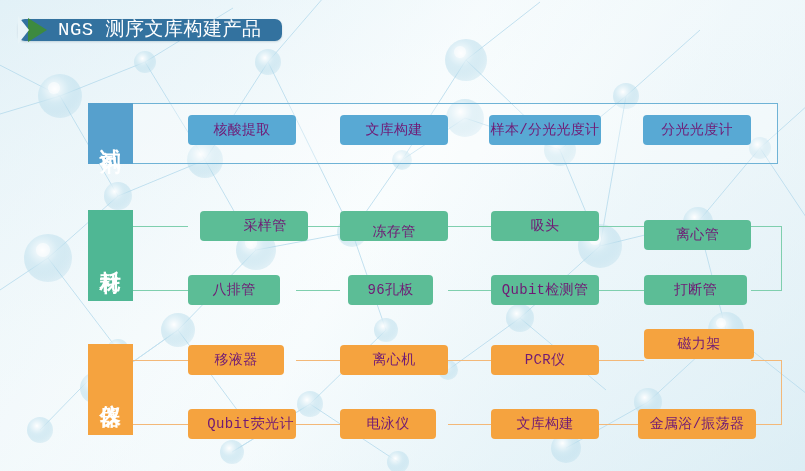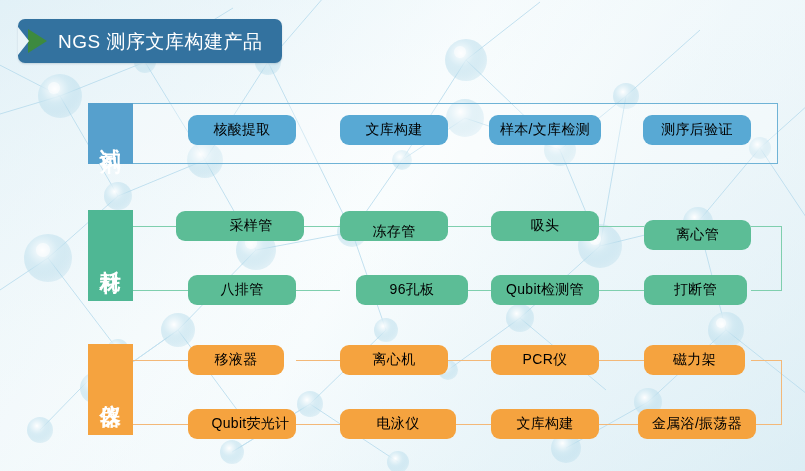--- a/index.html
+++ b/index.html
@@ -23,27 +23,28 @@
     position: absolute;
     left: 0; top: 0;
     width: 805px; height: 471px;
     pointer-events: none;
   }
   
   #title-banner {
     position: absolute;
     left: 18px;
     top: 19px;
-    height: 44px;
+    height: 22px;
     padding: 0 20px 0 40px;
     display: flex;
     align-items: center;
     background: #33729f;
     border-radius: 7px;
     box-shadow: 0 1px 2px rgba(20,60,90,0.18);
+    font-family: Liberation Mono, monospace;
   }
   #title-arrow {
     position: absolute;
     left: 10px;
     top: 50%;
     transform: translateY(-50%);
     width: 0; height: 0;
     border-top: 12px solid transparent;
     border-bottom: 12px solid transparent;
     border-left: 19px solid #3d8a3f;
@@ -117,27 +118,28 @@
     background: #f5a33f;
     position: absolute;
   }
   
   .pill {
     position: absolute;
     height: 30px;
     display: flex;
     align-items: center;
     justify-content: center;
-    color: #000000;
+    color: #701a75;
     font-size: 14px;
-    border-radius: 9px;
+    border-radius: 4px;
     white-space: nowrap;
     box-sizing: border-box;
     padding: 0 6px;
     letter-spacing: 0.3px;
+    font-family: Liberation Mono, monospace;
   }
   .pill.blue   { background: #58a9d4; }
   .pill.green  { background: #5cbd96; }
   .pill.orange { background: #f5a33f; }
   .conn-h {
     position: absolute;
     height: 1px;
   }
   .conn-v {
     position: absolute;
@@ -244,60 +246,60 @@
     </div>
   </div>
 
   <div class="pill blue" style="left:188px; top:115px; width:108px;">
     <span>核酸提取</span>
   </div>
   <div class="pill blue" style="left:340px; top:115px; width:108px;">
     <span>文库构建</span>
   </div>
   <div class="pill blue" style="left:489px; top:115px; width:112px;">
-    <span>样本/文库检测</span>
+    <span>样本/分光光度计</span>
   </div>
   <div class="pill blue" style="left:643px; top:115px; width:108px;">
-    <span>测序后验证</span>
+    <span>分光光度计</span>
   </div>
 
   <div id="cat-consumable" class="cat-box">
     <span class="vtext">耗材</span>
   </div>
 
   <div class="conn-h green-line" style="left:133px; top:226px; width:55px;"></div>
   <div class="conn-h green-line" style="left:296px; top:226px; width:44px;"></div>
   <div class="conn-h green-line" style="left:448px; top:226px; width:43px;"></div>
   <div class="conn-h green-line" style="left:599px; top:226px; width:45px;"></div>
   <div class="conn-h green-line" style="left:751px; top:226px; width:30px;"></div>
 
   <div class="conn-h green-line" style="left:133px; top:290px; width:55px;"></div>
   <div class="conn-h green-line" style="left:296px; top:290px; width:44px;"></div>
   <div class="conn-h green-line" style="left:448px; top:290px; width:43px;"></div>
   <div class="conn-h green-line" style="left:599px; top:290px; width:45px;"></div>
   <div class="conn-h green-line" style="left:751px; top:290px; width:30px;"></div>
   <div class="conn-v green-line" style="left:781px; top:226px; height:65px;"></div>
 
-  <div class="pill green" style="left:176px; top:211px; width:128px;padding-left:28px;">
+  <div class="pill green" style="left:200px; top:211px; width:108px;padding-left:28px;">
     <span>采样管</span>
   </div>
   <div class="pill green" style="left:340px; top:211px; width:108px;align-items:flex-end;">
     <span>冻存管</span>
   </div>
   <div class="pill green" style="left:491px; top:211px; width:108px;">
     <span>吸头</span>
   </div>
   <div class="pill green" style="left:644px; top:220px; width:107px;">
     <span>离心管</span>
   </div>
 
-  <div class="pill green" style="left:188px; top:275px; width:108px;">
+  <div class="pill green" style="left:188px; top:275px; width:92px;">
     <span>八排管</span>
   </div>
-  <div class="pill green" style="left:356px; top:275px; width:112px;">
+  <div class="pill green" style="left:348px; top:275px; width:85px;">
     <span>96孔板</span>
   </div>
   <div class="pill green" style="left:491px; top:275px; width:108px;">
     <span>Qubit检测管</span>
   </div>
   <div class="pill green" style="left:644px; top:275px; width:103px;">
     <span>打断管</span>
   </div>
 
   <div id="cat-instrument" class="cat-box">
@@ -319,28 +321,28 @@
 
   <div class="pill orange" style="left:188px; top:345px; width:96px;">
     <span>移液器</span>
   </div>
   <div class="pill orange" style="left:340px; top:345px; width:108px;">
     <span>离心机</span>
   </div>
   <div class="pill orange" style="left:491px; top:345px; width:108px;justify-content:center;">
     <span>PCR仪</span>
   </div>
-  <div class="pill orange" style="left:644px; top:345px; width:101px;">
+  <div class="pill orange" style="left:644px; top:329px; width:110px;">
     <span>磁力架</span>
   </div>
 
   <div class="pill orange" style="left:188px; top:409px; width:108px;padding-left:23px;">
     <span>Qubit荧光计</span>
   </div>
-  <div class="pill orange" style="left:340px; top:409px; width:116px;align-items:center;">
+  <div class="pill orange" style="left:340px; top:409px; width:96px;align-items:center;">
     <span>电泳仪</span>
   </div>
   <div class="pill orange" style="left:491px; top:409px; width:108px;">
     <span>文库构建</span>
   </div>
   <div class="pill orange" style="left:638px; top:409px; width:118px;">
     <span>金属浴/振荡器</span>
   </div>
 
 </div>

